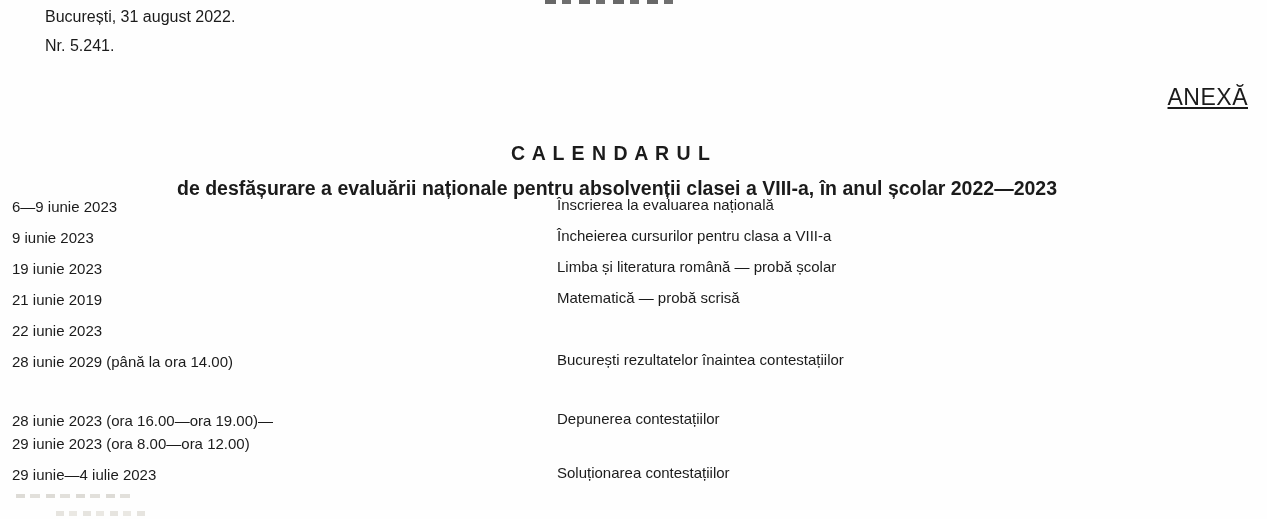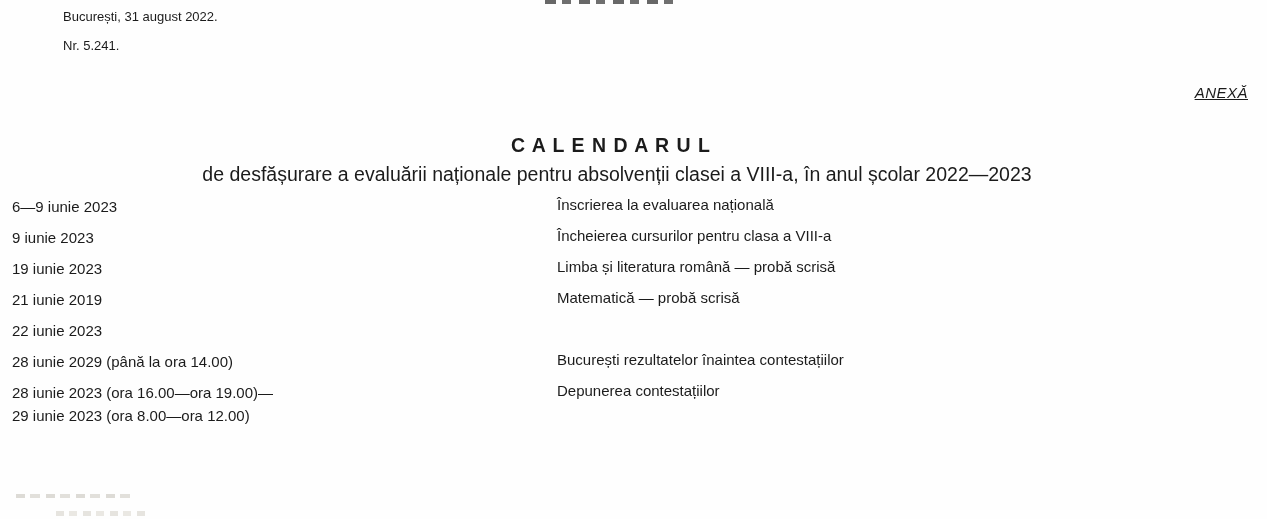--- a/index.html
+++ b/index.html
@@ -13,23 +13,23 @@
     background: #fefefe;
     overflow: hidden;
     font-family: "Liberation Sans", sans-serif;
     color: #1b1b1b;
     -webkit-font-smoothing: antialiased;
   }
 
   
   .dateline {
     position: absolute;
-    left: 63px;
+    left: 45px;
     top: 2px;
-    font-size: 13px;
+    font-size: 16px;
     line-height: 29px;
   }
 
   
   .frag-top {
     position: absolute;
     left: 545px;
     top: 0;
     width: 128px;
     height: 4px;
@@ -59,61 +59,61 @@
     background: repeating-linear-gradient(90deg,
       #e6e4df 0 8px, transparent 8px 13px,
       #eae8e3 13px 21px, transparent 21px 27px);
   }
 
   
   .annex {
     position: absolute;
     top: 84px;
     right: 19px;
-    font-size: 15px;
-    font-style: italic;
+    font-size: 23px;
     text-decoration: underline;
     letter-spacing: 0.5px;
   }
 
   
   .title-block {
     position: absolute;
     left: 0;
     top: 130px;
     width: 1222px;
     text-align: center;
   }
   .doc-title {
     font-size: 19.5px;
     font-weight: bold;
     letter-spacing: 1px;
-    margin: 4px;
+    margin: 12px;
   }
   .doc-subtitle {
     font-size: 19.5px;
-    font-weight: normal;
+    font-weight: bold;
     margin: 6px 0 0 12px;
   }
 
   
   .calendar {
     position: absolute;
     left: 12px;
     top: 196px;
     width: 1243px;
   }
   .cal-row {
     display: flex;
     align-items: flex-start;
     height: 31px;
     font-size: 15px;
   }
   .cal-row.two-line {
     height: 54px;
+    margin-top: 28px;
   }
   .cal-date {
     width: 545px;
     flex: 0 0 545px;
     white-space: pre-line;
     line-height: 22.5px;
   }
   .cal-activity {
     flex: 1;
   }
@@ -141,21 +141,21 @@
     <div class="cal-activity">Înscrierea la evaluarea națională</div>
   </div>
 
   <div class="cal-row">
     <div class="cal-date">9 iunie 2023</div>
     <div class="cal-activity">Încheierea cursurilor pentru clasa a VIII-a</div>
   </div>
 
   <div class="cal-row">
     <div class="cal-date">19 iunie 2023</div>
-    <div class="cal-activity">Limba și literatura română — probă scrisă</div>
+    <div class="cal-activity">Limba și literatura română — probă școlar</div>
   </div>
 
   <div class="cal-row">
     <div class="cal-date">21 iunie 2019</div>
     <div class="cal-activity">Matematică — probă scrisă</div>
   </div>
 
   <div class="cal-row">
     <div class="cal-date">22 iunie 2023</div>
   </div>
@@ -164,17 +164,21 @@
     <div class="cal-date">28 iunie 2029 (până la ora 14.00)</div>
     <div class="cal-activity">București rezultatelor înaintea contestațiilor</div>
   </div>
 
   <div class="cal-row two-line">
     <div class="cal-date">28 iunie 2023 (ora 16.00—ora 19.00)—
 29 iunie 2023 (ora 8.00—ora 12.00)</div>
     <div class="cal-activity">Depunerea contestațiilor</div>
   </div>
 
+  <div class="cal-row">
+    <div class="cal-date">29 iunie—4 iulie 2023</div>
+    <div class="cal-activity">Soluționarea contestațiilor</div>
+  </div>
 
 </div>
 
 <div class="frag-bottom-1"></div>
 <div class="frag-bottom-2"></div>
 
 </body></html>

